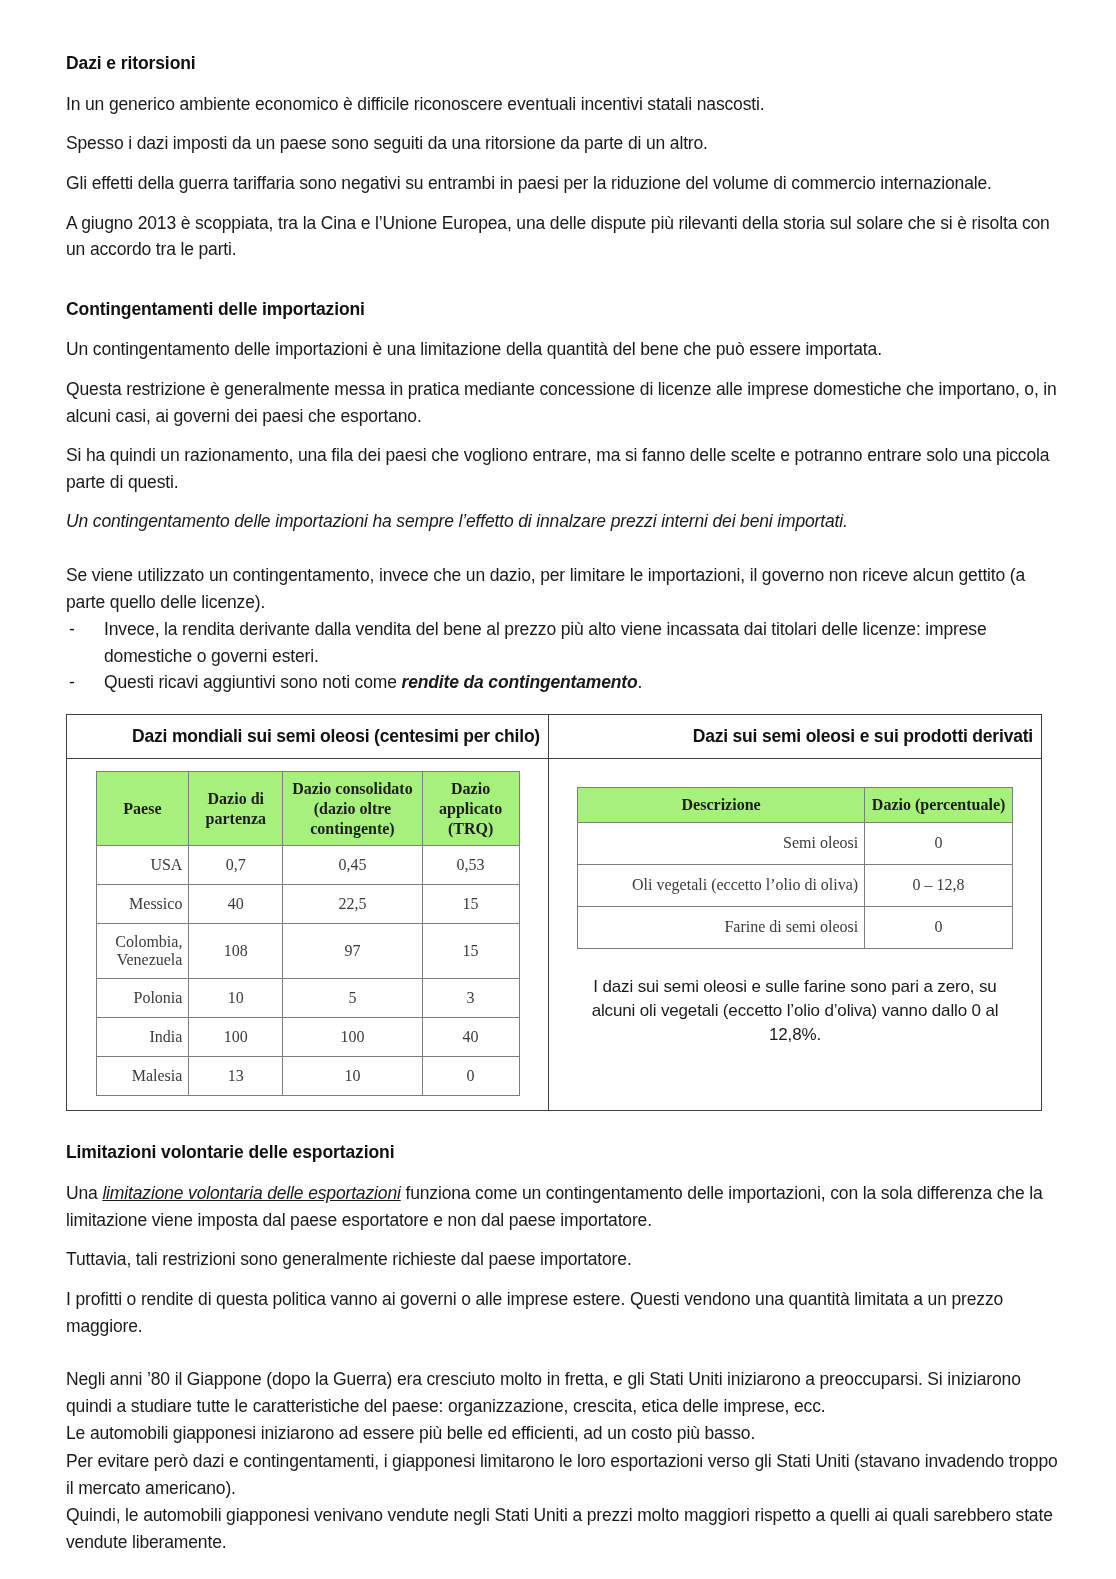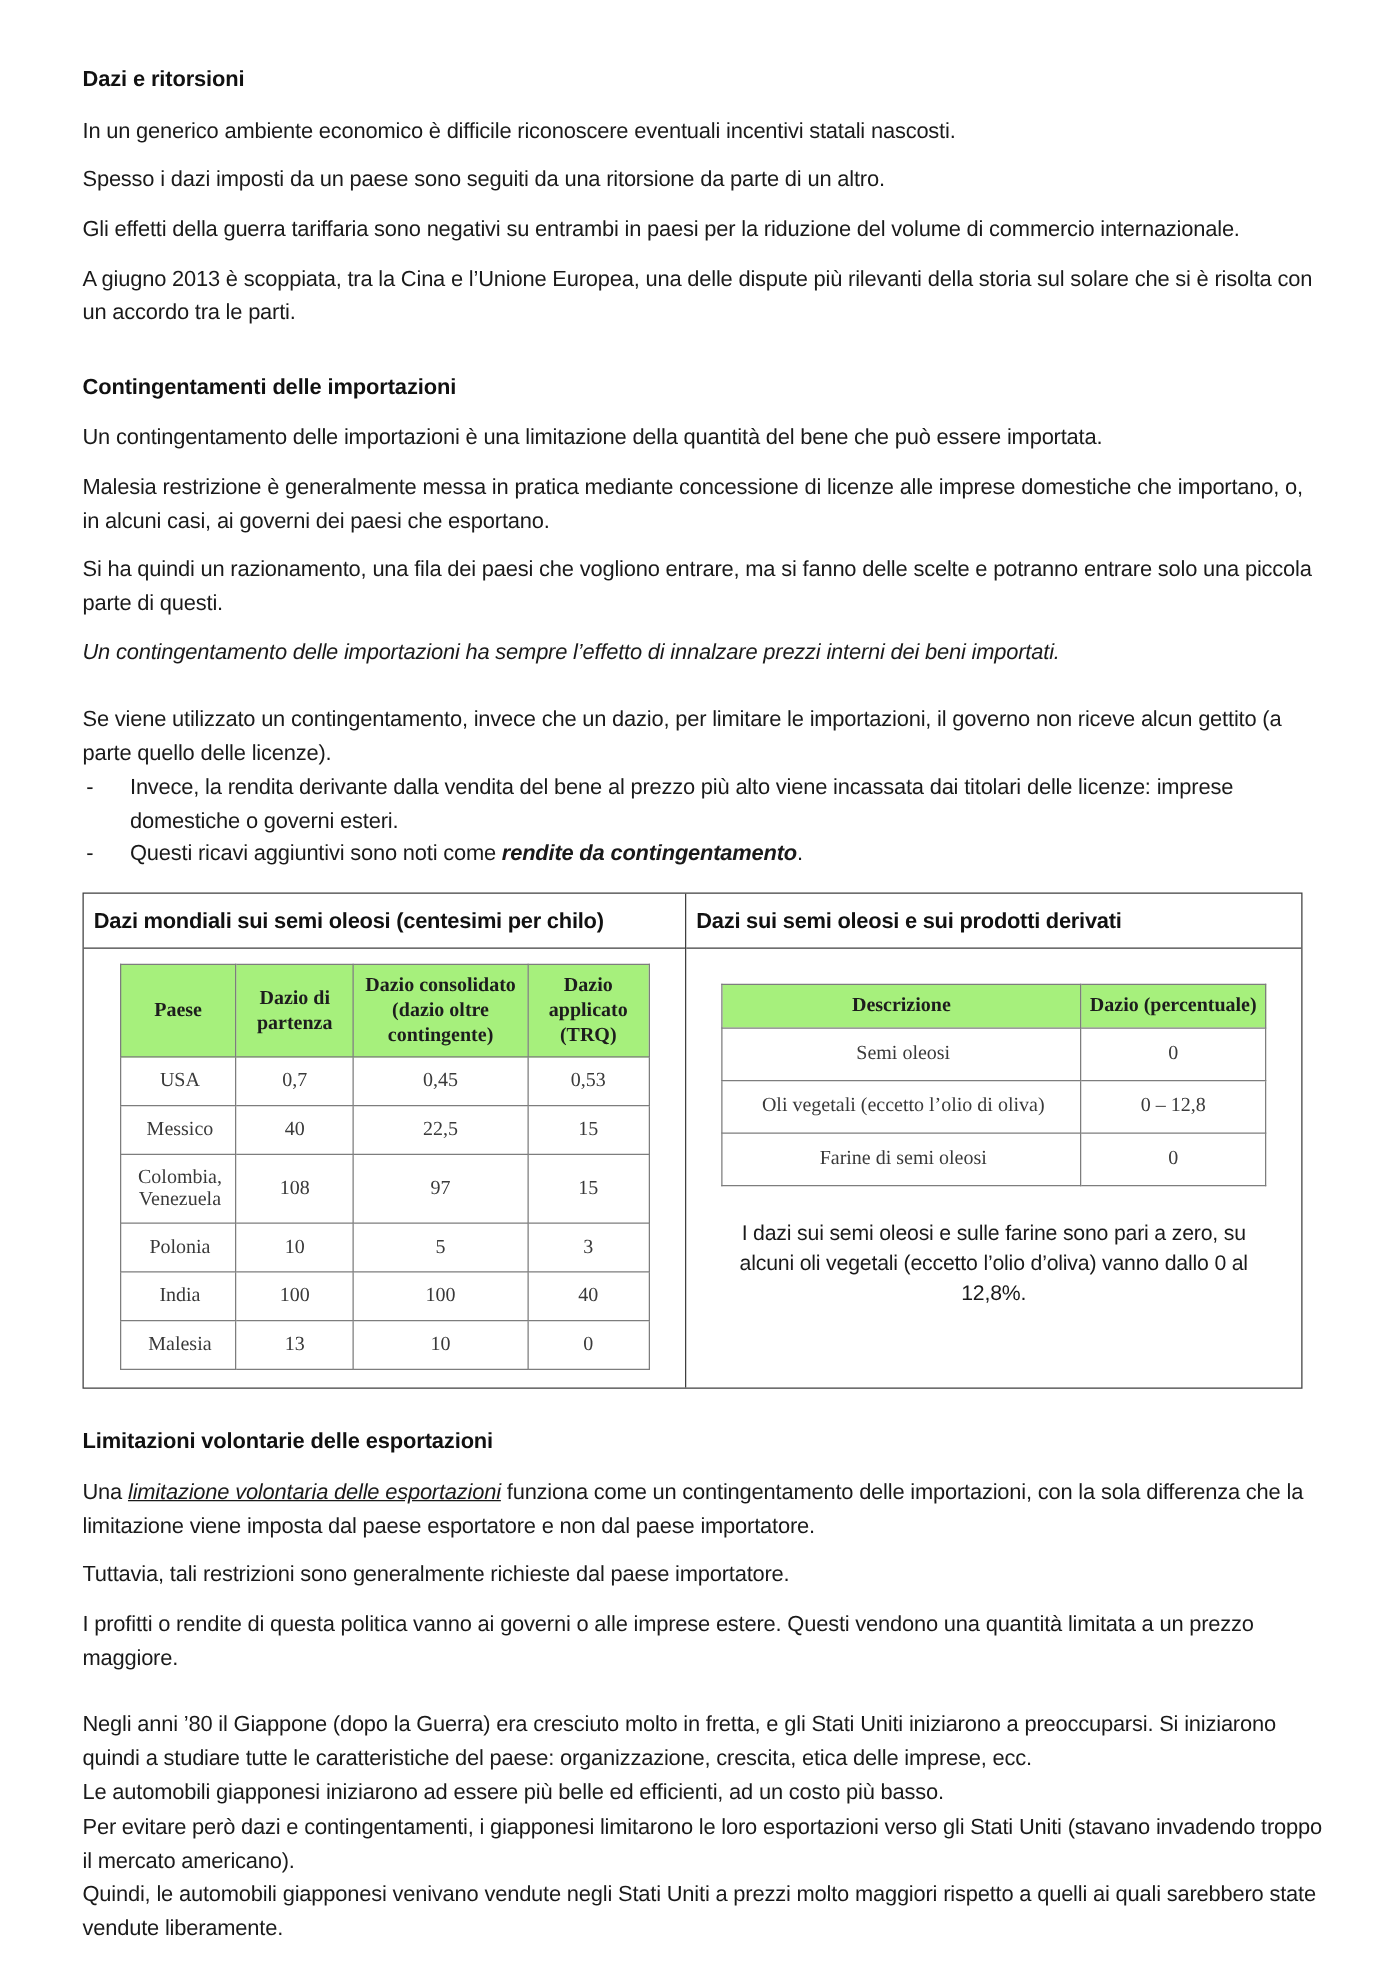--- a/index.html
+++ b/index.html
@@ -93,21 +93,21 @@
   .panel-left {
     width: 482px;
     border-right: 1.5px solid #3f3f3f;
   }
   .panel-right {
     width: 492px;
   }
   .panel-title {
     font-size: 17.5px;
     font-weight: bold;
-    text-align: left;
+    text-align: right;
     padding: 11px 8px 11px 8px;
     border-bottom: 1.5px solid #3f3f3f;
     letter-spacing: -0.2px;
     color: #111;
     line-height: 1.2;
   }
   .panel-body {
     padding: 12px 14px 14px 14px;
   }
 
@@ -131,21 +131,21 @@
     color: #1d1d1d;
     line-height: 1.24;
     padding: 7px 5px;
   }
   table.data-table tbody td {
     text-align: center;
     height: 30px;
     vertical-align: middle;
   }
   table.data-table tbody td.cell-label {
-    text-align: center;
+    text-align: right;
     padding-left: 9px;
   }
 
   
   table.tariffs-table { width: 424px; margin: 0 auto; }
   table.tariffs-table col.c1 { width: 93px; }
   table.tariffs-table col.c2 { width: 94px; }
   table.tariffs-table col.c3 { width: 140px; }
   table.tariffs-table col.c4 { width: 97px; }
   table.tariffs-table tbody tr.tall td { height: 46px; }
@@ -176,21 +176,21 @@
   <p class="para">In un generico ambiente economico è difficile riconoscere eventuali incentivi statali nascosti.</p>
   <p class="para">Spesso i dazi imposti da un paese sono seguiti da una ritorsione da parte di un altro.</p>
   <p class="para">Gli effetti della guerra tariffaria sono negativi su entrambi in paesi per la riduzione del volume di commercio internazionale.</p>
   <p class="para">A giugno 2013 è scoppiata, tra la Cina e l’Unione Europea, una delle dispute più rilevanti della storia sul solare che si è risolta con un accordo tra le parti.</p>
 
   <div class="gap-md"></div>
 
   <h2 class="section-heading">Contingentamenti delle importazioni</h2>
 
   <p class="para">Un contingentamento delle importazioni è una limitazione della quantità del bene che può essere importata.</p>
-  <p class="para">Malesia restrizione è generalmente messa in pratica mediante concessione di licenze alle imprese domestiche che importano, o, in alcuni casi, ai governi dei paesi che esportano.</p>
+  <p class="para">Questa restrizione è generalmente messa in pratica mediante concessione di licenze alle imprese domestiche che importano, o, in alcuni casi, ai governi dei paesi che esportano.</p>
   <p class="para">Si ha quindi un razionamento, una fila dei paesi che vogliono entrare, ma si fanno delle scelte e potranno entrare solo una piccola parte di questi.</p>
 
   <p class="para">
     <em class="ital">Un contingentamento delle importazioni ha sempre l’effetto di innalzare prezzi interni dei beni importati.</em>
   </p>
 
   <div class="gap-sm"></div>
 
   <p class="para tight">Se viene utilizzato un contingentamento, invece che un dazio, per limitare le importazioni, il governo non riceve alcun gettito (a parte quello delle licenze).</p>
 

